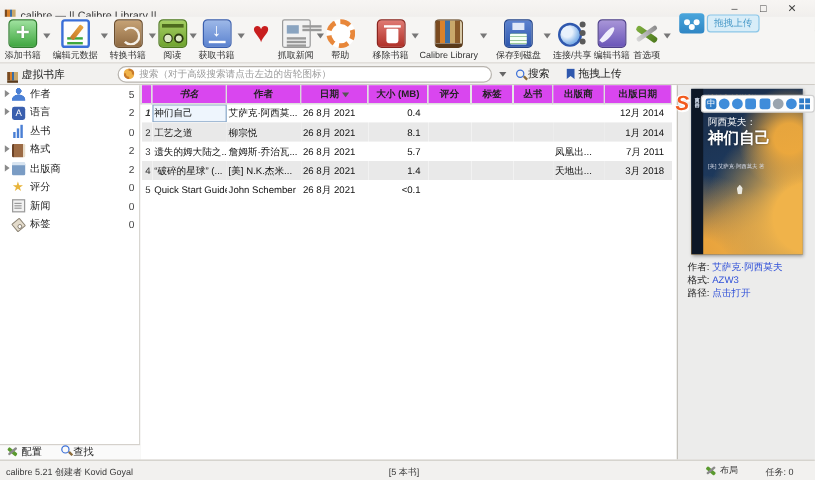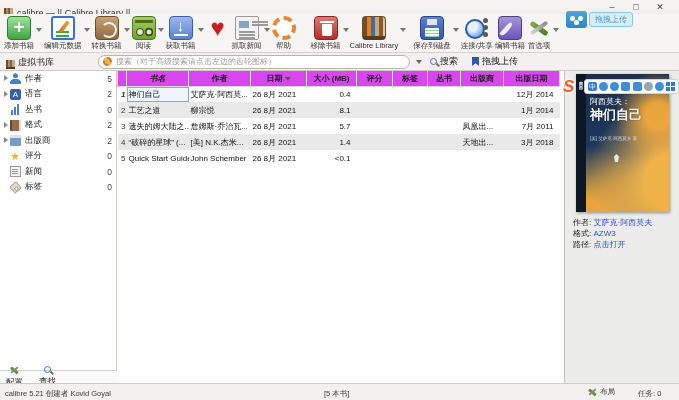--- a/index.html
+++ b/index.html
@@ -129,21 +129,21 @@
   .si-news::after { content:""; position:absolute; left:1px; top:2px; width:6px; height:1px;
     background:#9a9a9a; box-shadow:0 2px 0 #9a9a9a,0 4px 0 #9a9a9a; }
   .si-tag { background:#e4dccc; border:1px solid #8a8274; transform:rotate(-40deg) scale(.8); border-radius:1px; }
   .si-tag::after { content:""; position:absolute; left:2px; top:4px; width:3px; height:3px;
     border-radius:50%; background:#fff; border:1px solid #8a8274; }
   .si-id { background:repeating-linear-gradient(90deg,#2e7d2e 0 1px,#c8e8c8 1px 3px);
     border:1px solid #2e7d2e; border-radius:2px; }
   .sfooter { position:absolute; left:0; bottom:0; width:117px; height:13px;
     border-top:1px solid #d5d1cc; display:flex; align-items:center; font-size:8.5px;
     color:#222; background:#fafafa; }
-  .sfbtn { display:flex; align-items:center; gap:3px; margin-left:6px;flex-direction:column; }
+  .sfbtn { display:flex; gap:3px; margin-left:6px; }
   .wrench { width:9px; height:9px; position:relative; flex:none; }
   .wrench::before { content:""; position:absolute; left:0; top:3.5px; width:9px; height:2.5px;
     background:#5a9a2e; border-radius:1px; transform:rotate(40deg); }
   .wrench::after { content:""; position:absolute; left:0; top:3.5px; width:9px; height:2px;
     background:#8a8a8a; border-radius:1px; transform:rotate(-40deg); }
 
   
   .booklist { position:absolute; left:117px; top:71px; width:447px; height:312px; background:#fff; }
   table { border-collapse:collapse; table-layout:fixed; width:442px; }
   th { background:#d946ef; border:1px solid #d6d6d6; border-top:none; font-size:8px;

